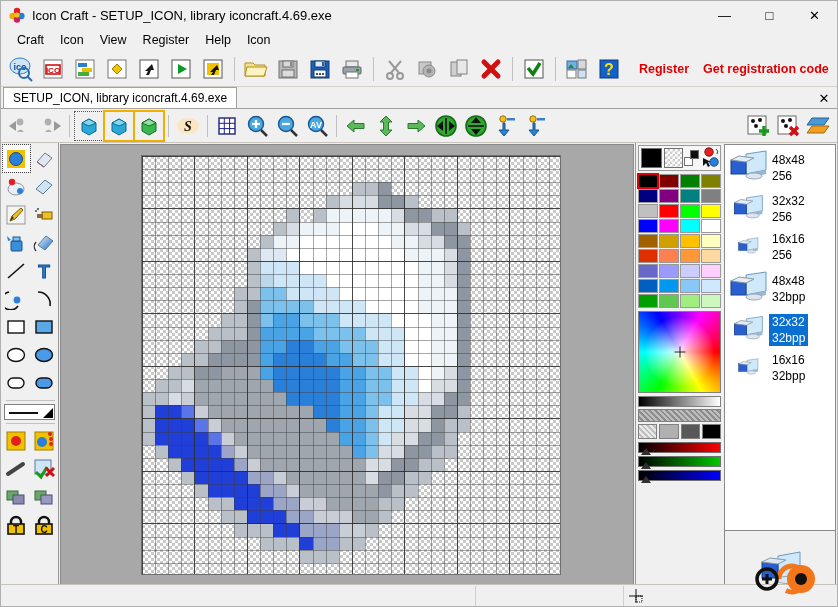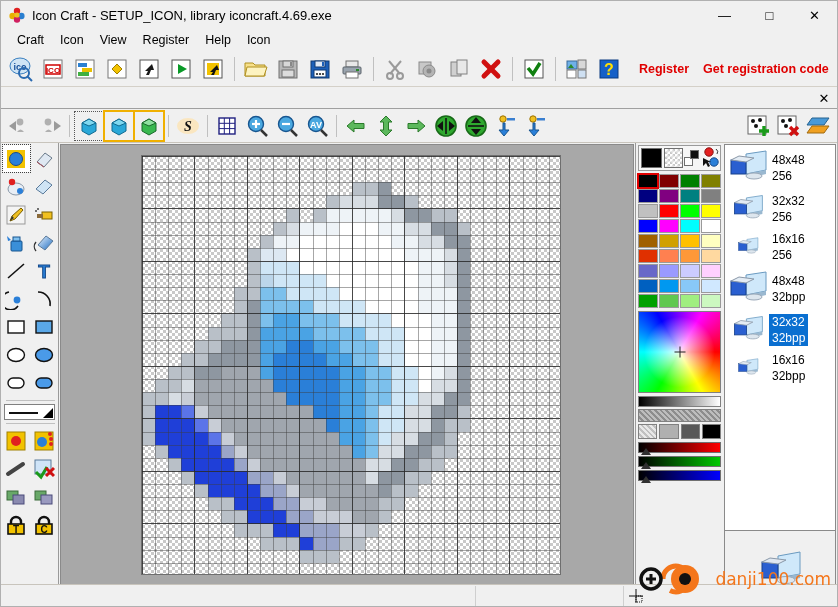--- a/index.html
+++ b/index.html
@@ -319,20 +319,21 @@
         <rect x="3" y="3" width="18" height="18" fill="#1560c8" stroke="#0a3a80"></rect>
         <text x="12" y="18" font-size="16" font-family="Liberation Sans" text-anchor="middle" fill="#ffe000" font-weight="bold">?</text>
       </svg>
     </div>
     <div class="reglink">Register</div>
     <div class="reglink">Get registration code</div>
 
   </div>
 
   <div class="tabbar">
+    <div class="tab active">SETUP_ICON, library iconcraft.4.69.exe</div>
     <div class="tab-x">✕</div>
   </div>
 
   <div class="toolbar2">
     <div class="t2btn">
       <svg width="26" height="22" viewBox="0 0 26 22">
         <polygon points="2,11 9,6 9,16" fill="#9a9a9a"></polygon>
         <circle cx="13" cy="7" r="3.4" fill="#b0b0b0"></circle>
         <path d="M10 17 q3.5 -5 7 0 Z" fill="#b0b0b0"></path>
       </svg>
@@ -1368,16 +1369,15 @@
   <div class="watermark">
     <svg width="80" height="50" viewBox="0 0 80 50">
       <path d="M30 25 a13 13 0 1 1 7 11.5" fill="none" stroke="#f4761b" stroke-width="5"></path>
       <circle cx="18" cy="25" r="10" fill="none" stroke="#111" stroke-width="3.5"></circle>
       <line x1="13" y1="25" x2="23" y2="25" stroke="#111" stroke-width="3"></line>
       <line x1="18" y1="20" x2="18" y2="30" stroke="#111" stroke-width="3"></line>
       <circle cx="52" cy="25" r="14" fill="#f4761b"></circle>
       <circle cx="52" cy="25" r="6" fill="#111"></circle>
     </svg>
     <div style="margin-left:2px">
-      <div class="wm-text" style="color:#f4761b;font-size:17px;line-height:18px;">danji100.com</div>
     </div>
   </div>
 </div>
 
 </body></html>

